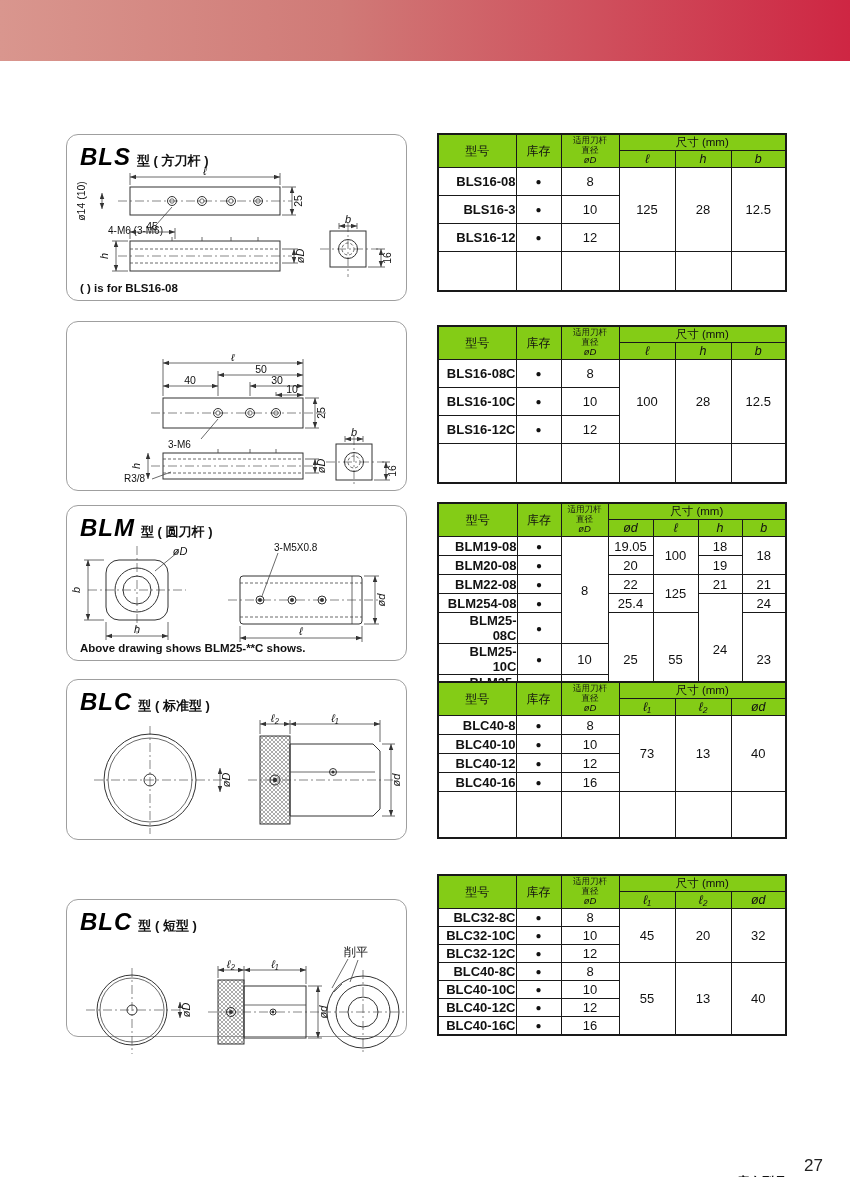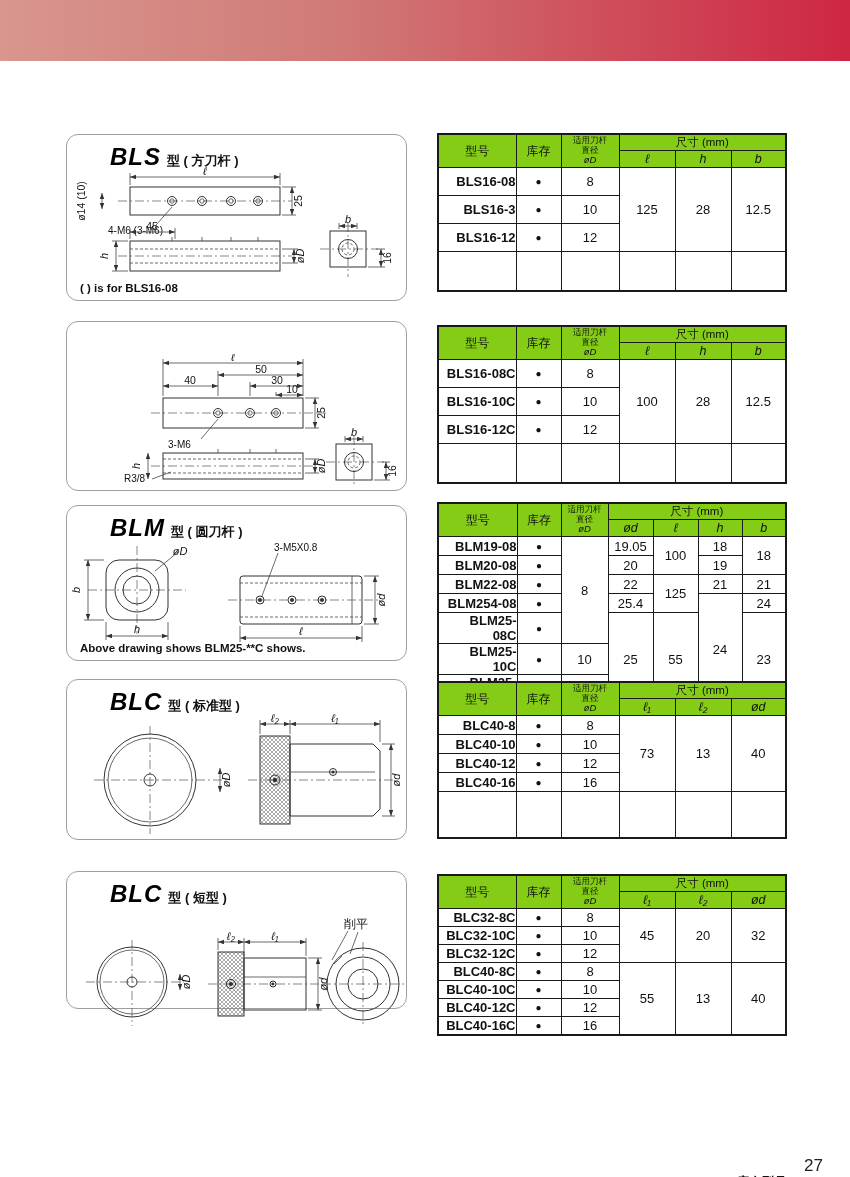--- a/index.html
+++ b/index.html
@@ -2,21 +2,21 @@
 <html><head>
 <meta charset="utf-8">
 <style>
   html,body{margin:0;padding:0;background:#e8e8e8;}
   .page{position:relative;width:850px;height:1177px;background:#ffffff;overflow:hidden;
         font-family:"Liberation Sans",sans-serif;margin:0 auto;}
   .topbar{position:absolute;top:0;left:0;width:850px;height:61px;
           background:linear-gradient(90deg,#d9968e 0%,#d07a77 40%,#ce2643 100%);}
   
   .panel{position:absolute;left:66px;width:341px;box-sizing:border-box;background:#fff;
-         border:1.5px solid #9f9f9f;border-radius:12px;padding-left:30px;}
+         border:1.5px solid #9f9f9f;border-radius:12px;}
   .ptitle{padding:8px 0 0 13px;white-space:nowrap;}
   .ptitle .big{font-style:italic;font-weight:bold;font-size:24px;letter-spacing:1px;color:#000;}
   .ptitle .sub{font-size:13px;font-weight:600;margin-left:6px;color:#111;}
   .pnote{position:absolute;left:13px;bottom:6px;font-size:11.5px;font-weight:bold;color:#111;}
   .dwrap{position:absolute;left:1px;top:32px;}
   
   .twrap{position:absolute;left:437px;}
   table.ptable{border-collapse:collapse;table-layout:fixed;width:348px;border:2px solid #191919;}
   .ptable th,.ptable td{border:1px solid #191919;text-align:center;vertical-align:middle;
                         padding:0;overflow:hidden;color:#111;}
@@ -550,21 +550,21 @@
             <td></td>
             <td></td>
           <td></td>
             <td></td>
             <td></td>
         </tr>
       </tbody>
     </table>
   </div>
 
-  <div class="panel" style="top:871px;height:138px;">
+  <div class="panel" style="top:899px;height:138px;">
     <div class="ptitle">
       <span class="big">BLC</span><span class="sub">型 ( 短型 )</span>
     </div>
     <div class="dwrap">
       <svg width="337" height="126" viewBox="0 0 337 126">
         <defs>
           <marker id="a5" markerWidth="9" markerHeight="8" refX="8" refY="3" orient="auto-start-reverse">
               <path d="M0,0 L8,3 L0,6 z" fill="#333"></path>
             </marker>
           <pattern id="kn5" width="4" height="4" patternUnits="userSpaceOnUse">

